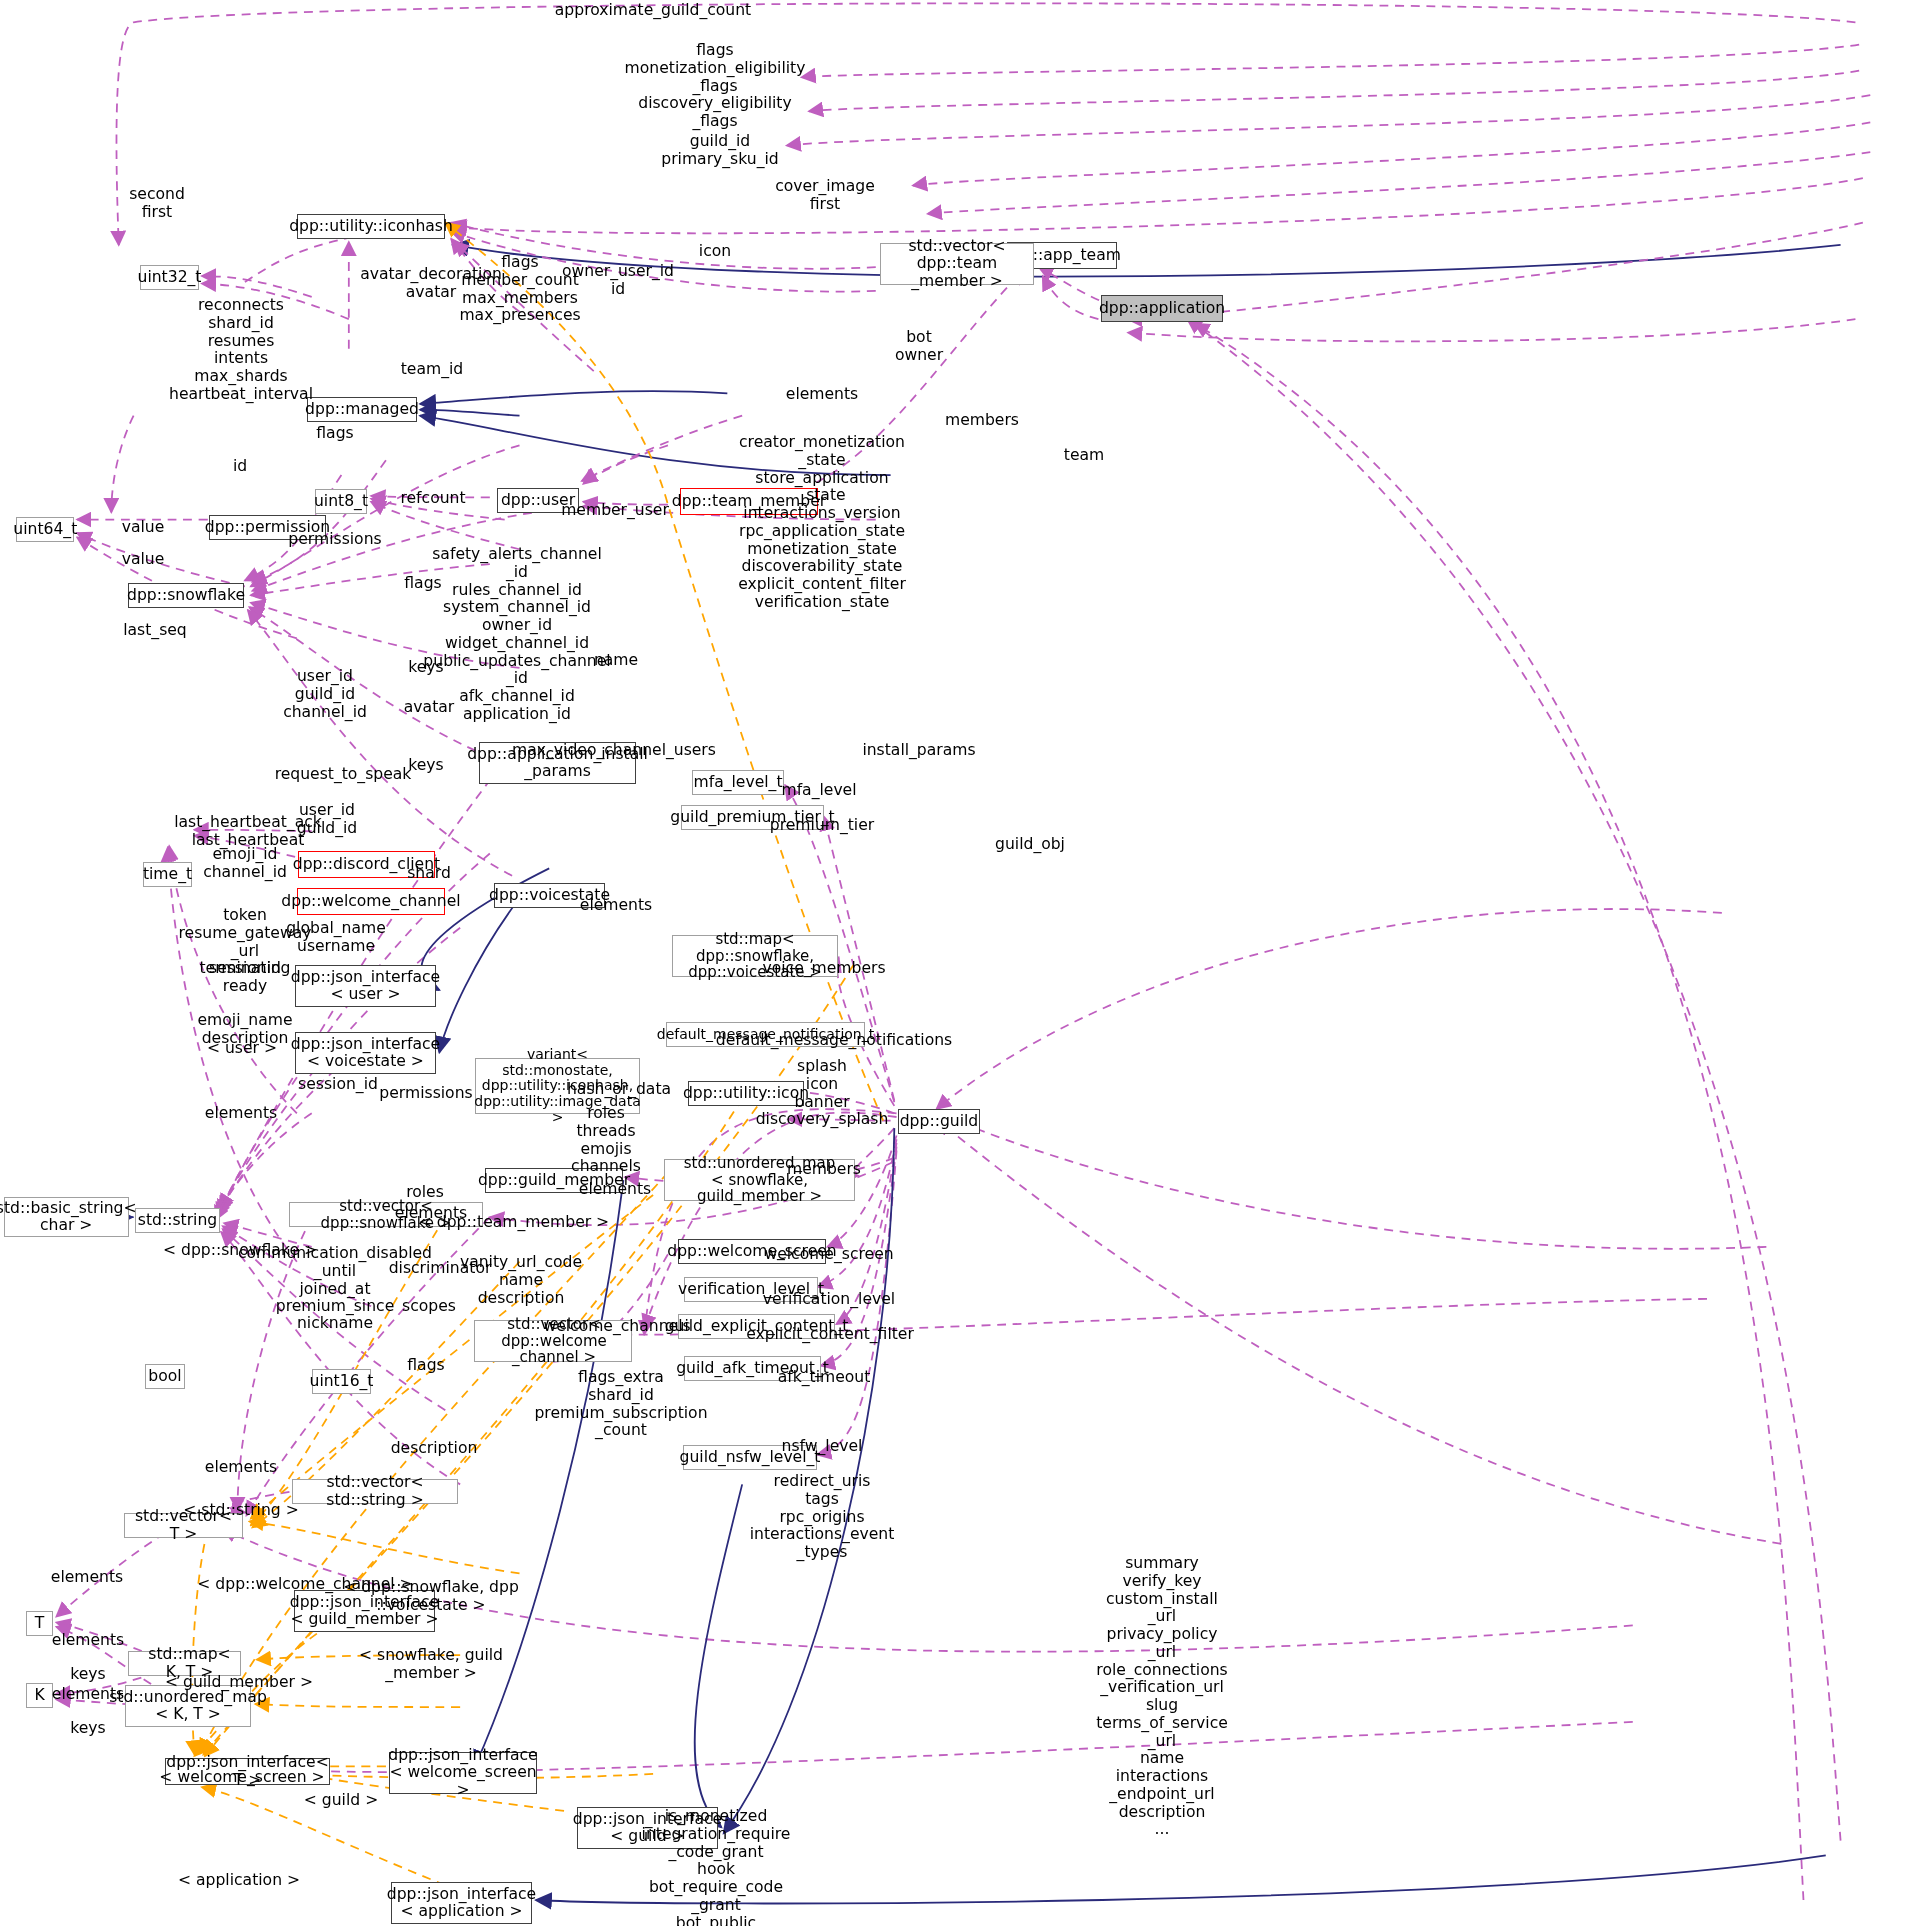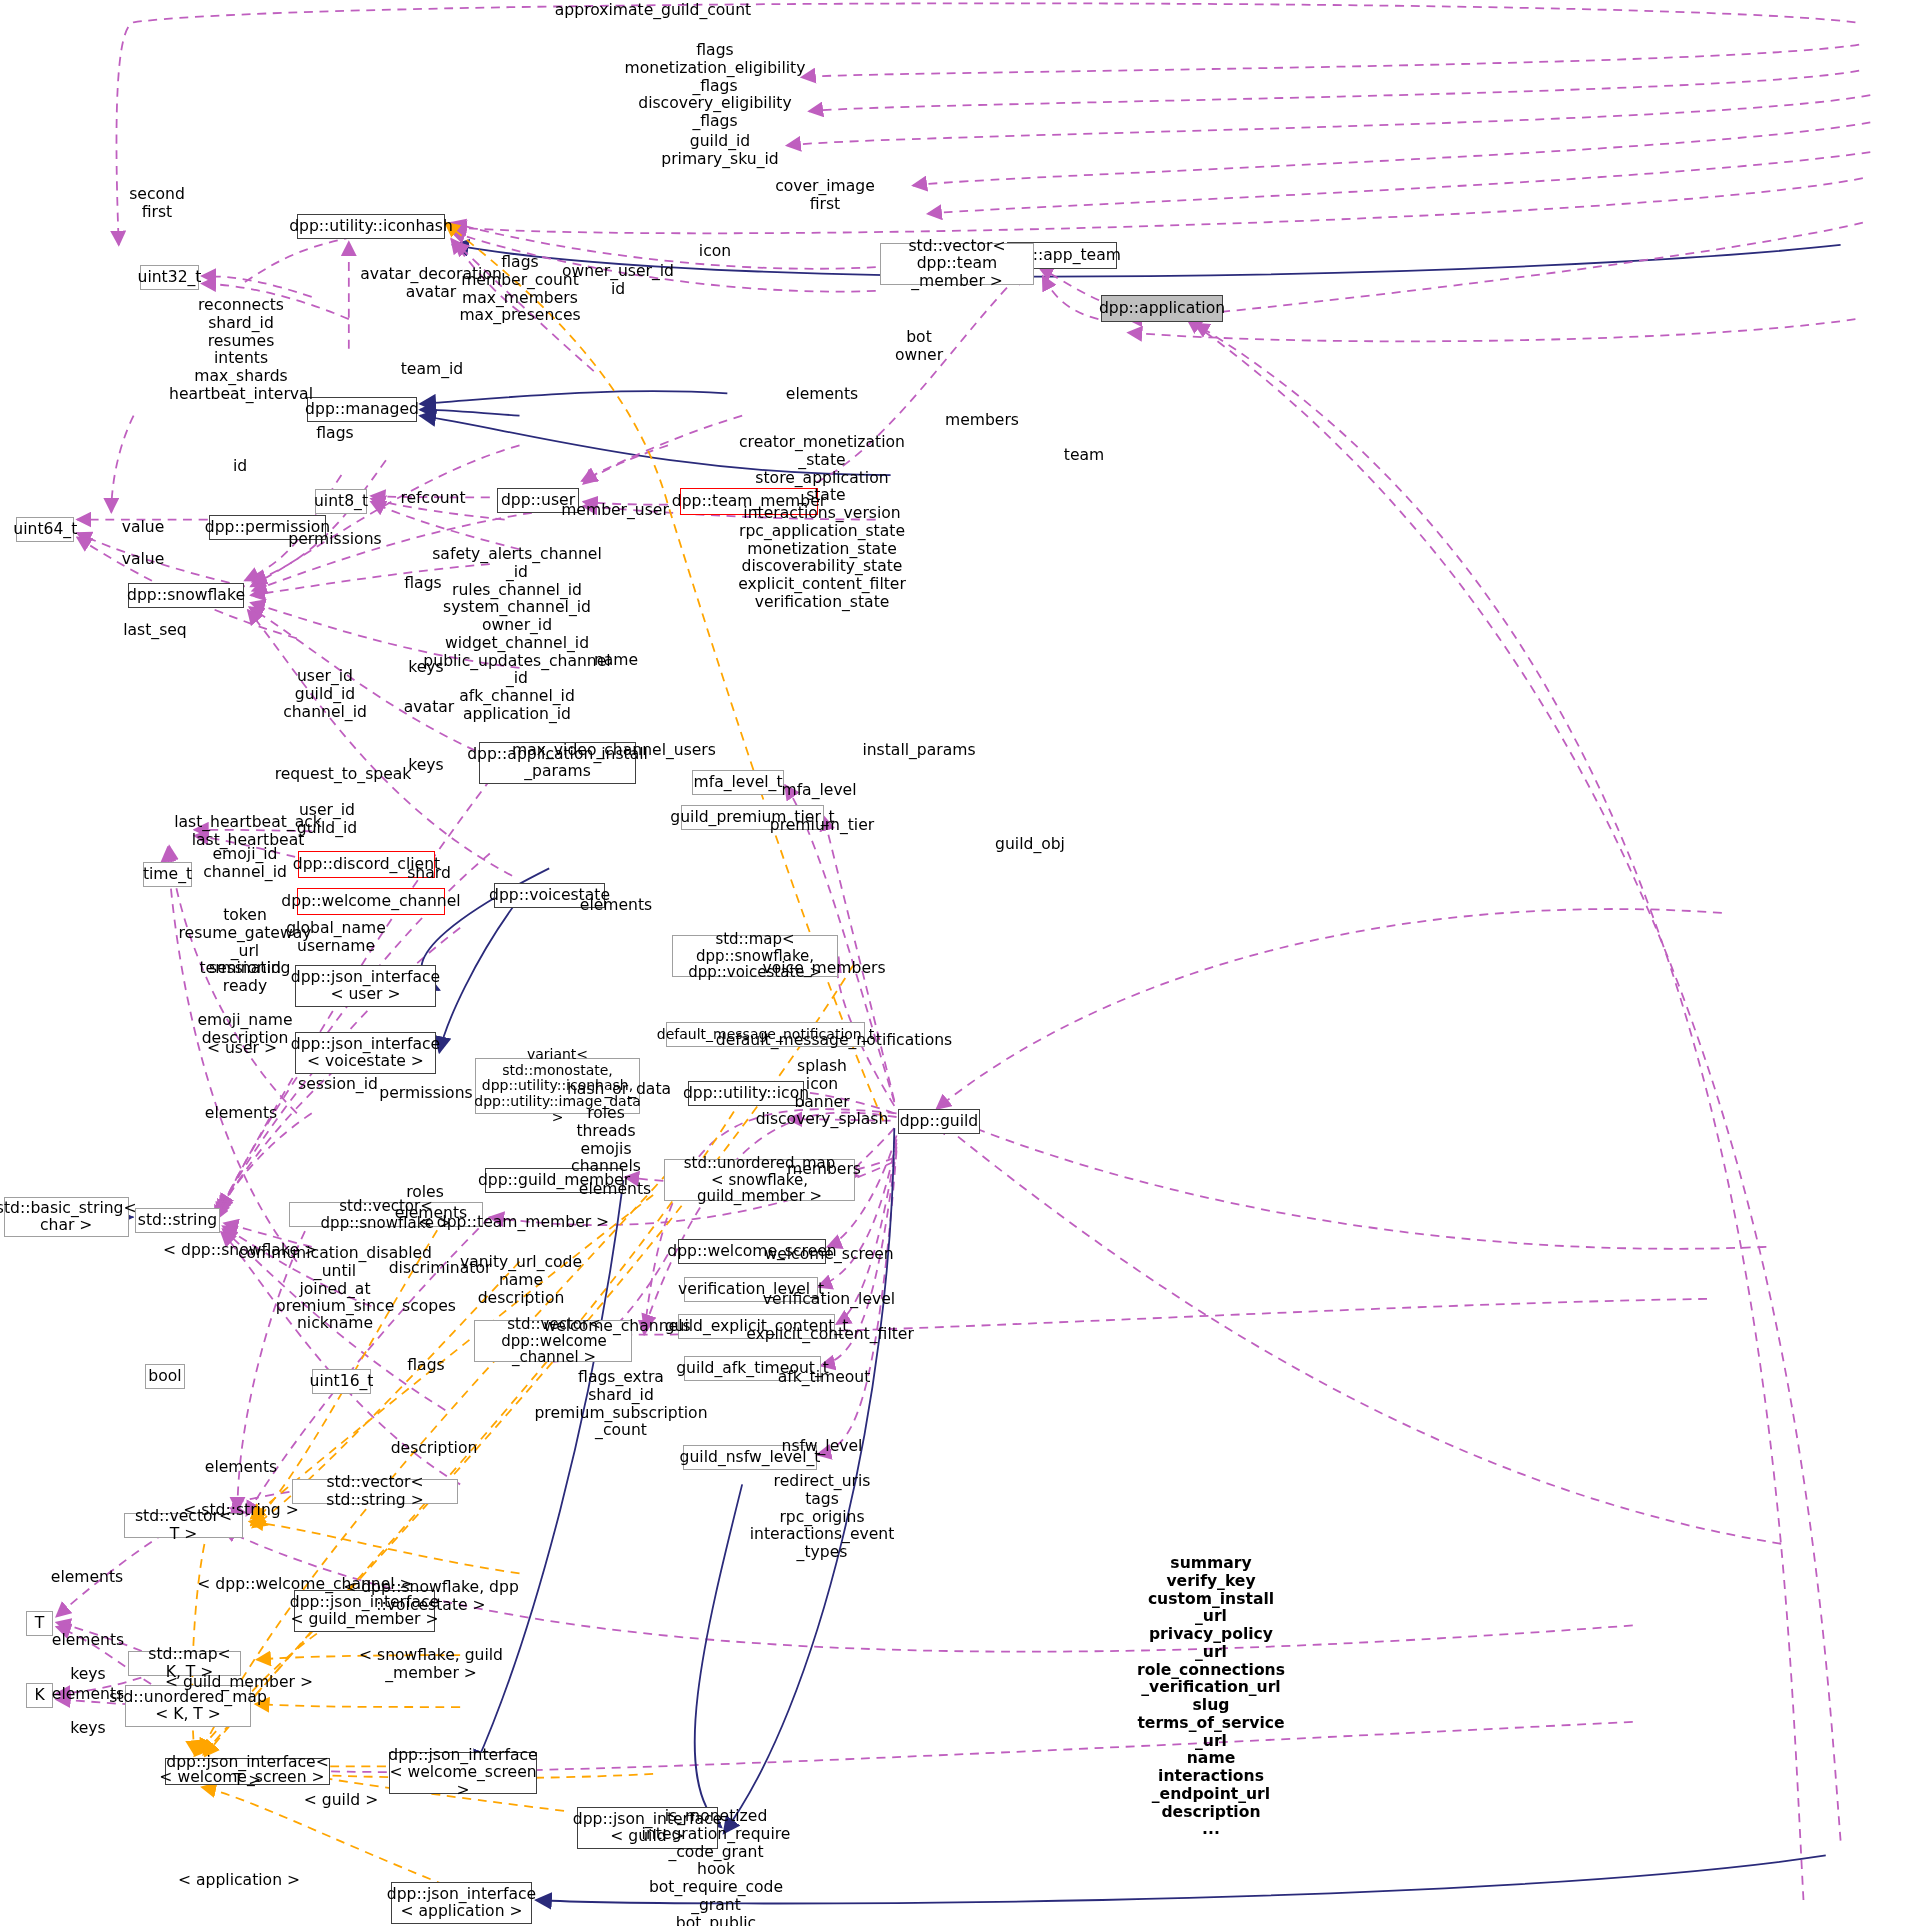--- a/index.html
+++ b/index.html
@@ -405,21 +405,21 @@
   <div class="elabel" style="left:434px;top:1440px;">description</div>
   <div class="elabel" style="left:241px;top:1459px;">elements</div>
   <div class="elabel" style="left:822px;top:1473px;">redirect_uris
 tags
 rpc_origins
 interactions_event
 _types</div>
   <div class="elabel" style="left:241px;top:1502px;">&lt; std::string &gt;</div>
   <div class="elabel" style="left:87px;top:1569px;">elements</div>
   <div class="elabel" style="left:305px;top:1556px;margin-top:20px;">&lt; dpp::welcome_channel &gt;</div>
-  <div class="elabel" style="left:1211px;top:1555px;font-weight:bold;">summary
+  <div class="elabel" style="left:1162px;top:1555px;">summary
 verify_key
 custom_install
 _url
 privacy_policy
 _url
 role_connections
 _verification_url
 slug
 terms_of_service
 _url

